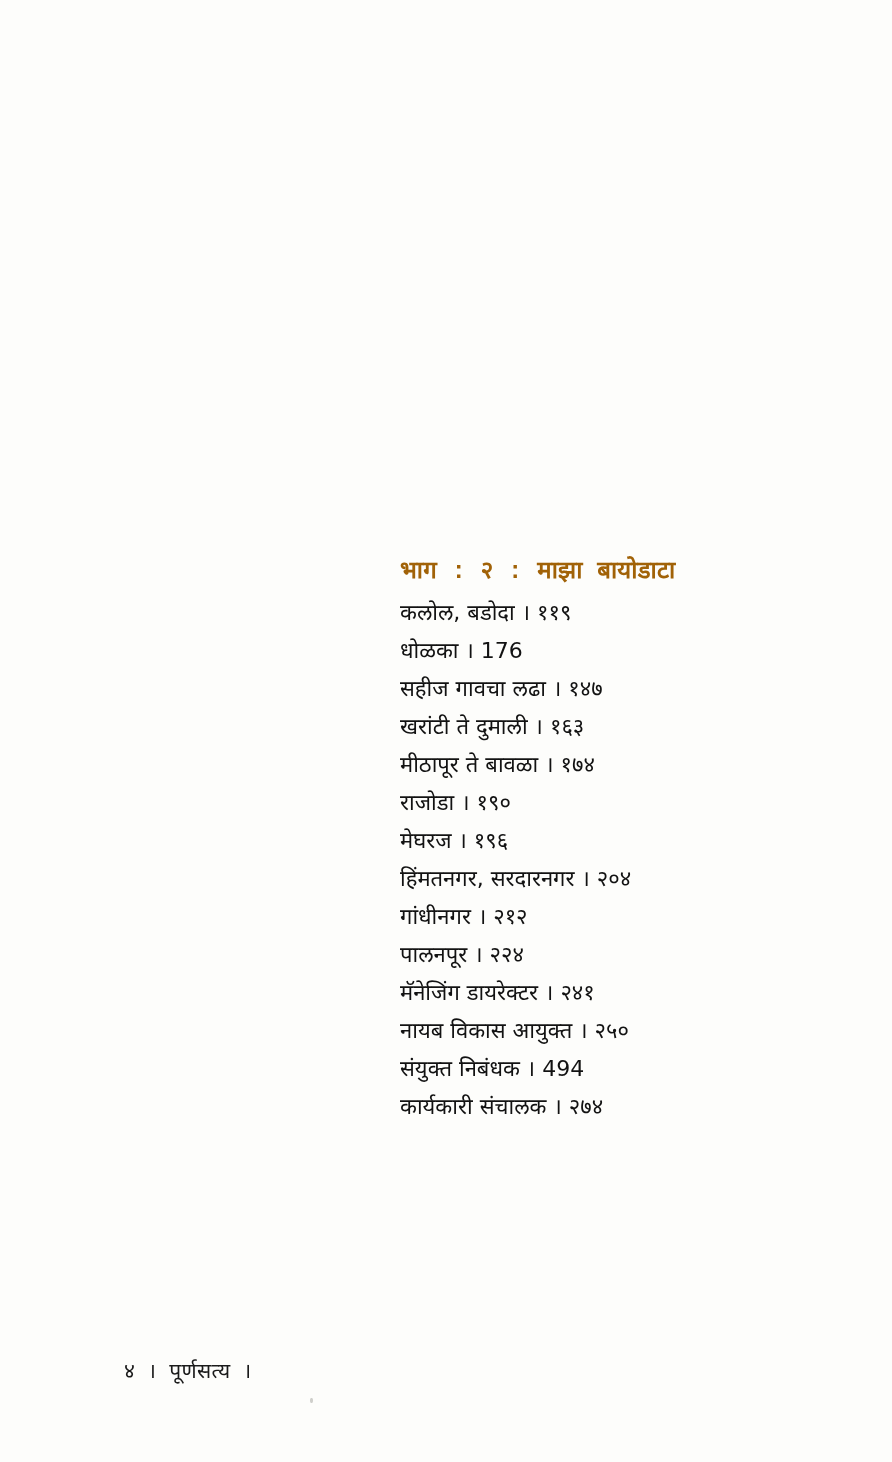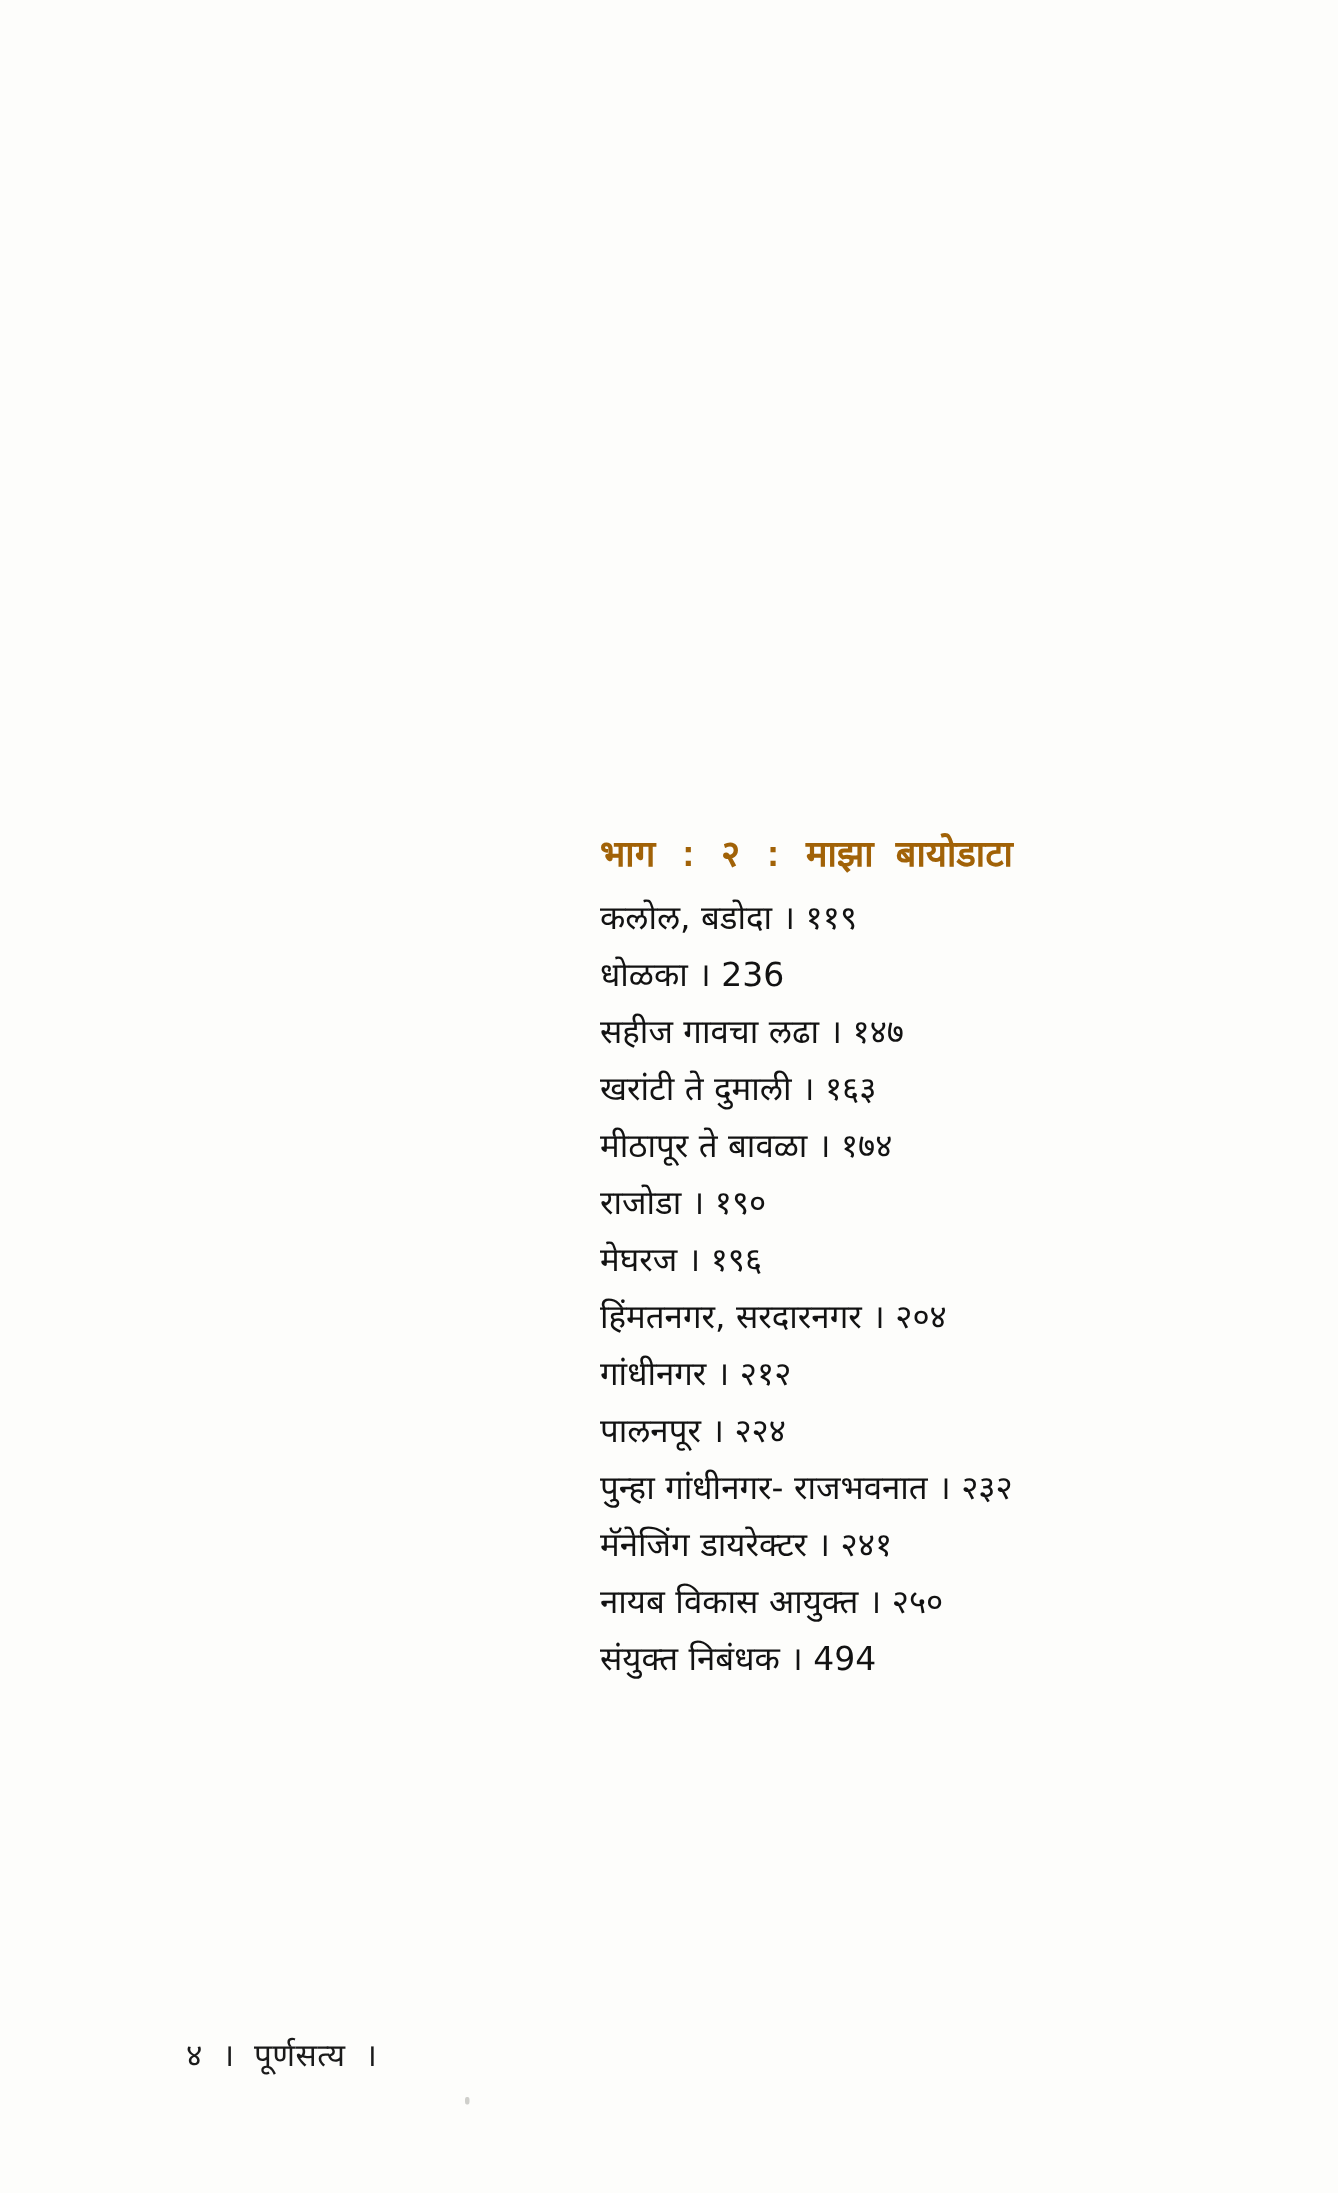--- a/index.html
+++ b/index.html
@@ -90,32 +90,32 @@
 <body>
 
 <div class="page"></div>
 
 <div class="toc-block">
 
   <div class="toc-heading">भाग : २ : माझा बायोडाटा</div>
 
   <ul class="toc-list">
     <li class="toc-item">कलोल, बडोदा । ११९</li>
-    <li class="toc-item">धोळका । 236</li>
+    <li class="toc-item">धोळका । 176</li>
     <li class="toc-item">सहीज गावचा लढा । १४७</li>
     <li class="toc-item">खरांटी ते दुमाली । १६३</li>
     <li class="toc-item">मीठापूर ते बावळा । १७४</li>
     <li class="toc-item">राजोडा । १९०</li>
     <li class="toc-item">मेघरज । १९६</li>
     <li class="toc-item">हिंमतनगर, सरदारनगर । २०४</li>
     <li class="toc-item">गांधीनगर । २१२</li>
     <li class="toc-item">पालनपूर । २२४</li>
-    <li class="toc-item">पुन्हा गांधीनगर- राजभवनात । २३२</li>
     <li class="toc-item">मॅनेजिंग डायरेक्टर । २४१</li>
     <li class="toc-item">नायब विकास आयुक्त । २५०</li>
     <li class="toc-item">संयुक्त निबंधक । 494</li>
+    <li class="toc-item">कार्यकारी संचालक । २७४</li>
   </ul>
 
 </div>
 
 <div class="page-footer">४ । पूर्णसत्य ।</div>
 
 <div class="speck"></div>
 
 </body></html>

